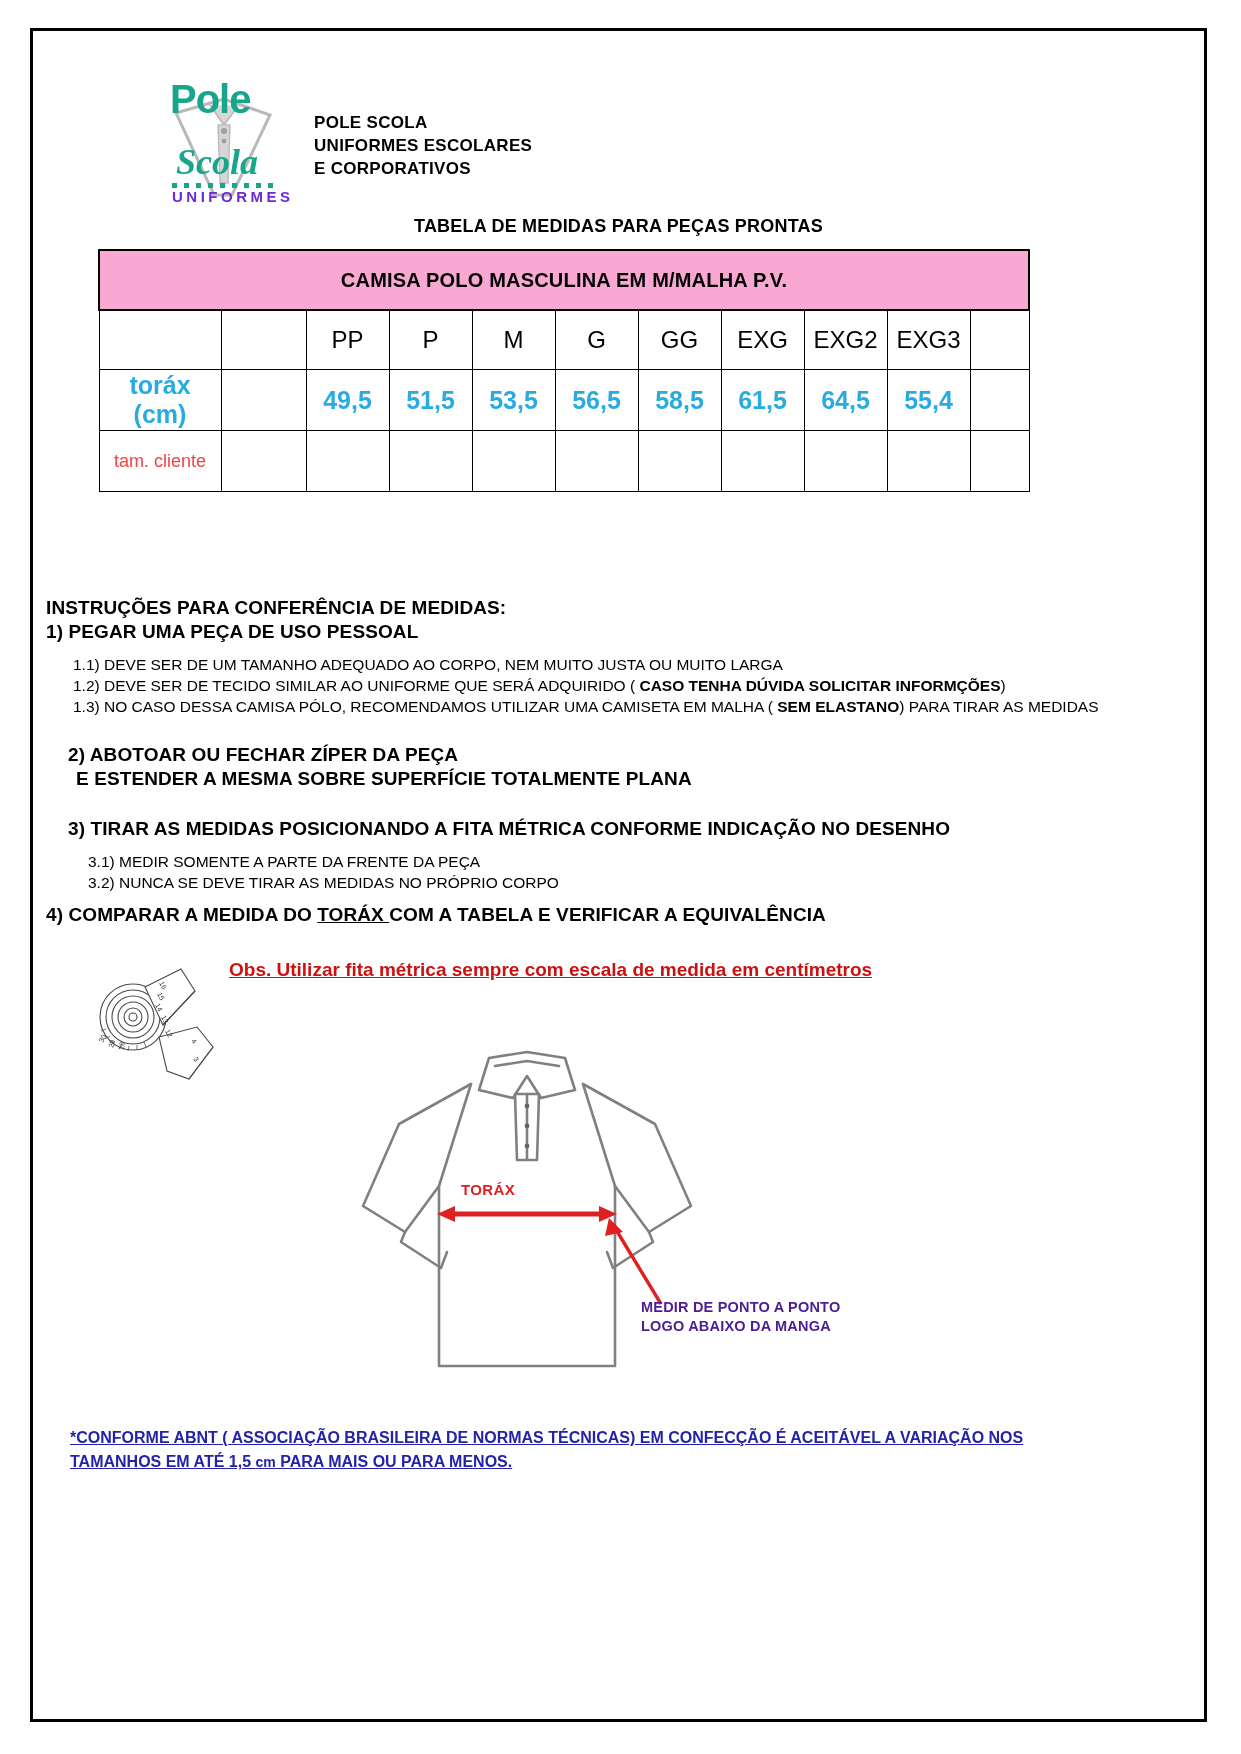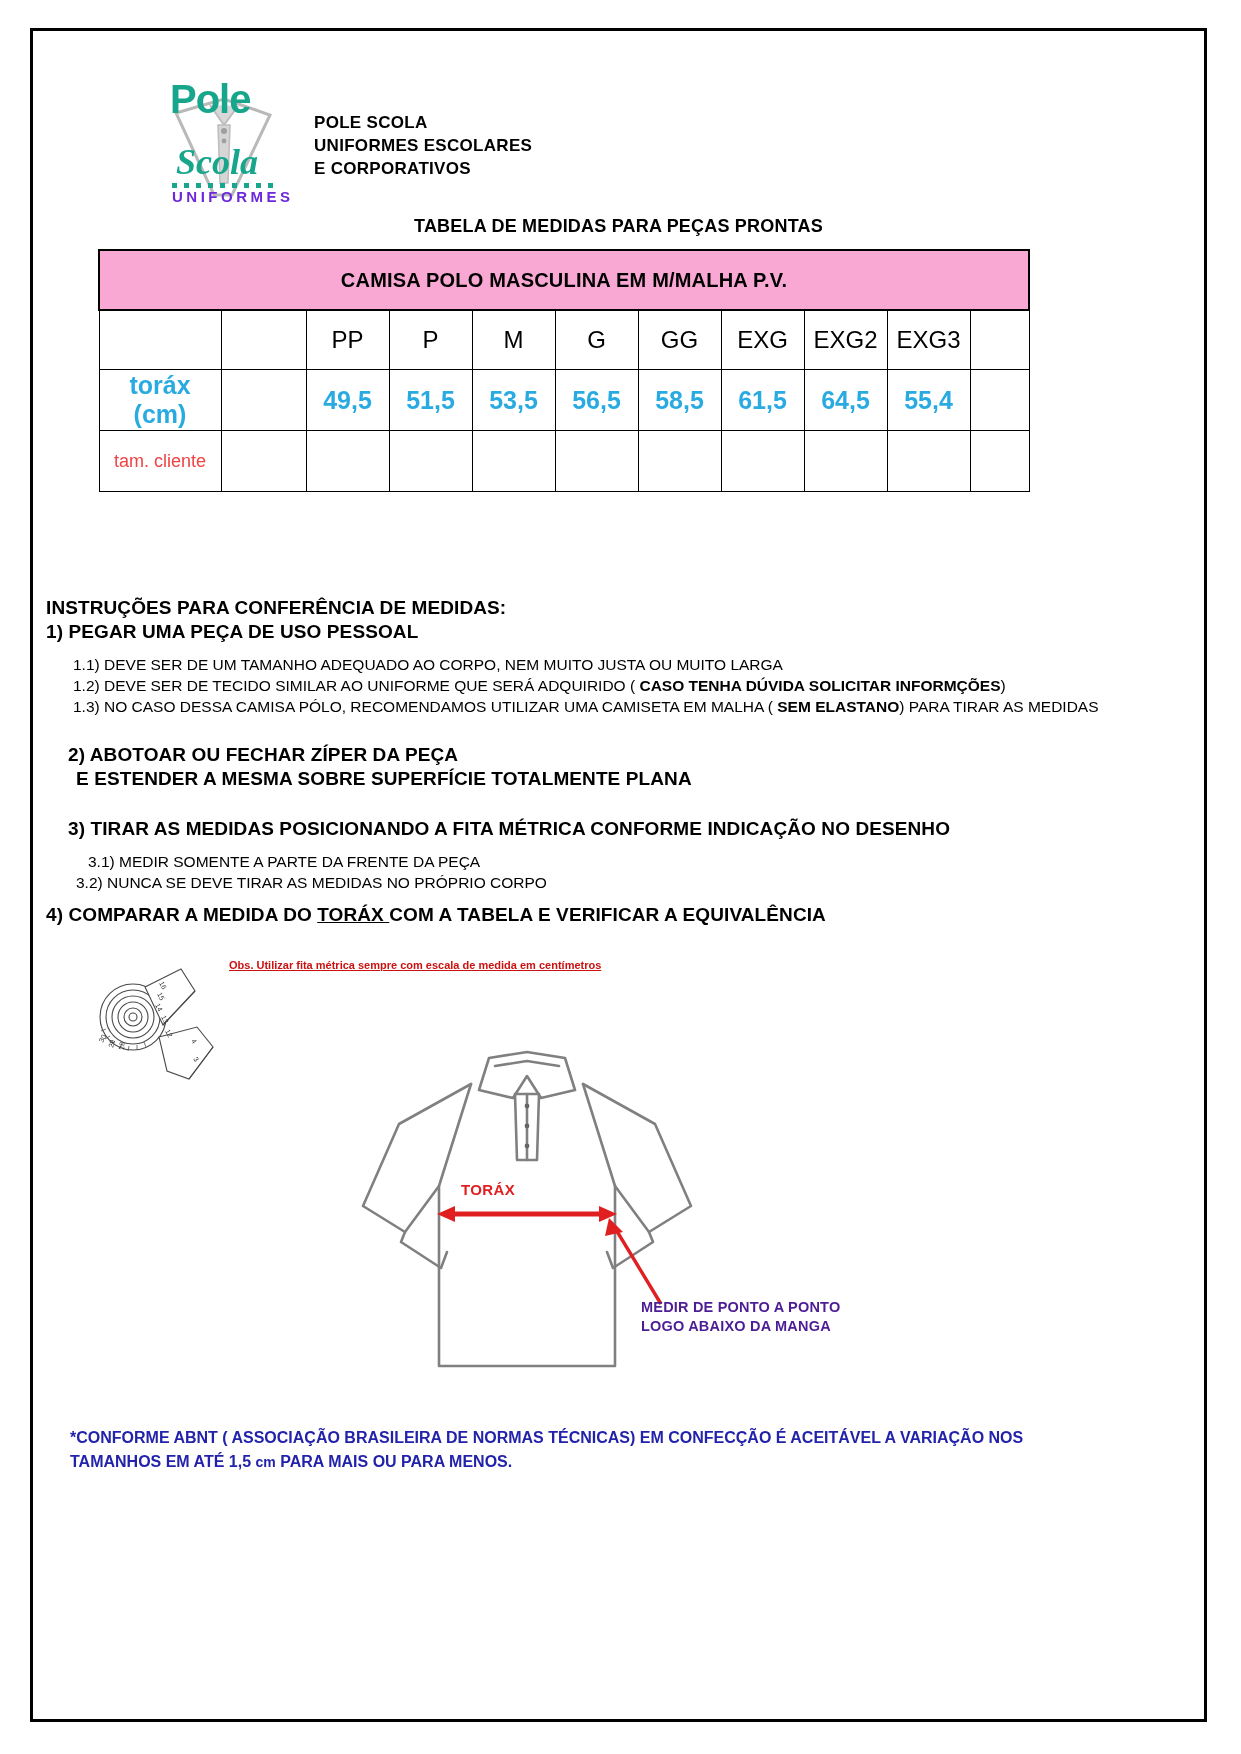--- a/index.html
+++ b/index.html
@@ -135,21 +135,21 @@
   .gap-sm { height: 10px; }
   .gap-md { height: 26px; }
   .indent-1 { margin-left: 22px; }
   .indent-2 { margin-left: 30px; }
 
   
   .obs-note {
     position: absolute;
     left: 196px;
     top: 928px;
-    font-size: 11px;
+    font-size: 19px;
     font-weight: bold;
     color: #cc1111;
     text-decoration: underline;
     white-space: nowrap;
   }
 
   
   .tape-wrap {
     position: absolute;
     left: 52px;
@@ -190,20 +190,21 @@
   
   .footer-note {
     position: absolute;
     left: 37px;
     top: 1395px;
     width: 1110px;
     font-size: 16px;
     font-weight: bold;
     color: #2222aa;
     line-height: 24px;
+    text-decoration: underline;
   }
   .footer-note .small-unit { font-size: 14px; }
 </style>
 </head>
 <body>
 
 <div id="page">
 
   <div class="header">
 
@@ -322,21 +323,21 @@
     <div class="ins-bold indent-1">2) ABOTOAR OU FECHAR ZÍPER DA PEÇA</div>
     <div class="ins-bold indent-2">E ESTENDER A MESMA SOBRE SUPERFÍCIE TOTALMENTE PLANA</div>
 
     <div class="gap-md"></div>
 
     <div class="ins-bold indent-1">3) TIRAR AS MEDIDAS POSICIONANDO A FITA MÉTRICA CONFORME INDICAÇÃO NO DESENHO</div>
 
     <div class="gap-sm"></div>
 
     <div class="ins-sub" style="margin-left:42px">3.1) MEDIR SOMENTE A PARTE DA FRENTE DA PEÇA</div>
-    <div class="ins-sub" style="margin-left:30px">3.2) NUNCA SE DEVE TIRAR AS MEDIDAS NO PRÓPRIO CORPO</div>
+    <div class="ins-sub" style="margin-left:42px">3.2) NUNCA SE DEVE TIRAR AS MEDIDAS NO PRÓPRIO CORPO</div>
 
     <div class="gap-sm"></div>
 
     <div class="ins-bold"><span>4) COMPARAR A MEDIDA DO </span><span class="u"> TORÁX </span><span> COM A TABELA E VERIFICAR A EQUIVALÊNCIA</span></div>
   </div>
 
   <div class="tape-wrap">
     <svg width="180" height="130" viewBox="0 0 180 130">
       <g stroke="#4a4a4a" fill="#ffffff" stroke-width="1.1">
 

